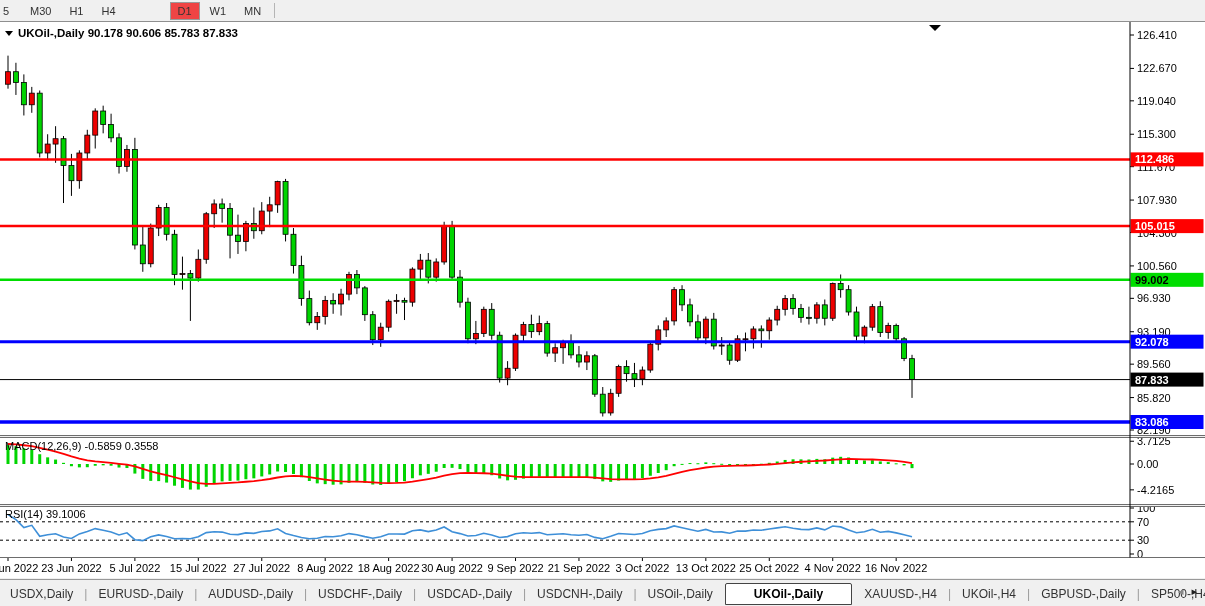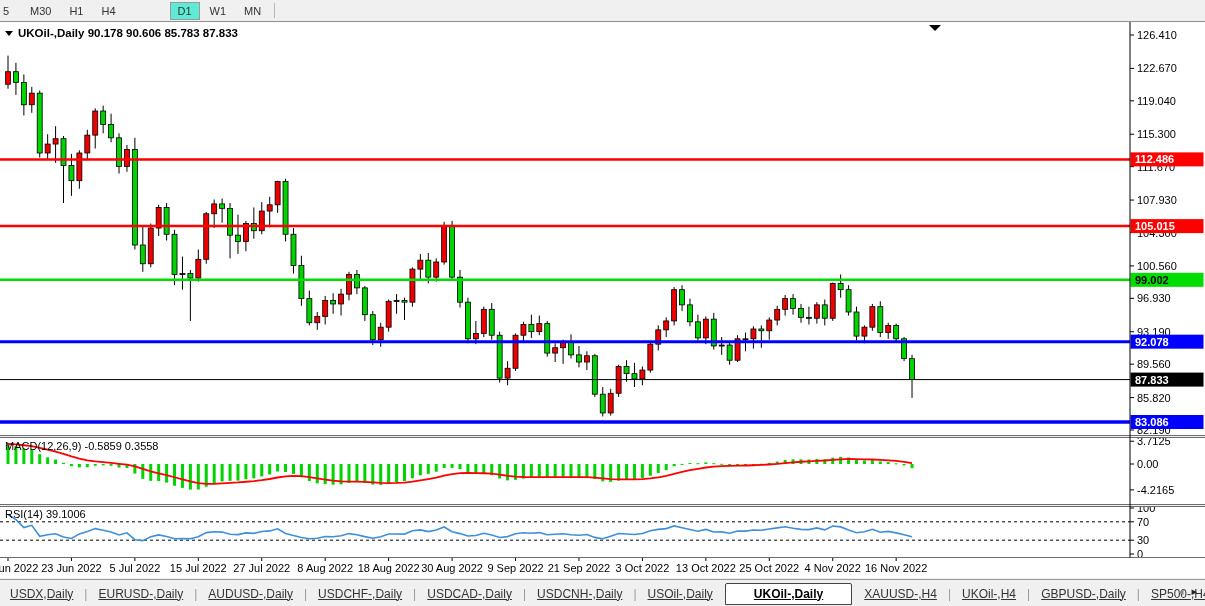--- a/index.html
+++ b/index.html
@@ -11,31 +11,31 @@
   #tf-toolbar{
     position:absolute;left:0;top:0;width:1205px;height:21px;
     background:#f0f0f0;border-bottom:1px solid #8f8f8f;
     display:flex;align-items:center;font-size:11px;color:#333;
   }
   .tf-btn{
     display:inline-block;padding:2px 7px;margin:0 1px;cursor:default;
     border:1px solid transparent;white-space:nowrap;
   }
   .tf-btn.cut{padding-left:1px;width:9px;overflow:hidden;}
-  .tf-btn.active{background:#5eead4;border:1px solid #9a9a9a;margin-left:45px;}
+  .tf-btn.active{background:#ef4444;border:1px solid #9a9a9a;margin-left:45px;}
   .tf-sep{width:1px;height:15px;background:#b5b5b5;margin:0 4px;}
   
   #chart{position:absolute;left:0;top:22px;}
   
   #tabbar{
     position:absolute;left:0;top:579px;width:1205px;height:27px;
     background:#f0f0f0;border-top:1px solid #999;
     display:flex;align-items:center;font-size:12px;color:#333;
   }
-  .tab{padding:3px 10px;white-space:nowrap;cursor:default;text-decoration:underline;}
+  .tab{padding:3px 10px;white-space:nowrap;cursor:default;}
   .tab.active{
     background:#ffffff;border:1px solid #444;border-radius:2px 2px 0 0;
     font-weight:bold;color:#000;padding:3px 28px;margin:0 2px;
   }
   .tab-sep{color:#9a9a9a;padding:0 1px;}
   #tab-nav{position:absolute;right:4px;top:5px;font-size:11px;color:#222;}
   #tab-nav .nav{padding:0 4px;cursor:default;}
   #tab-nav .nav.dim{color:#888;}
 </style>
 </head>

